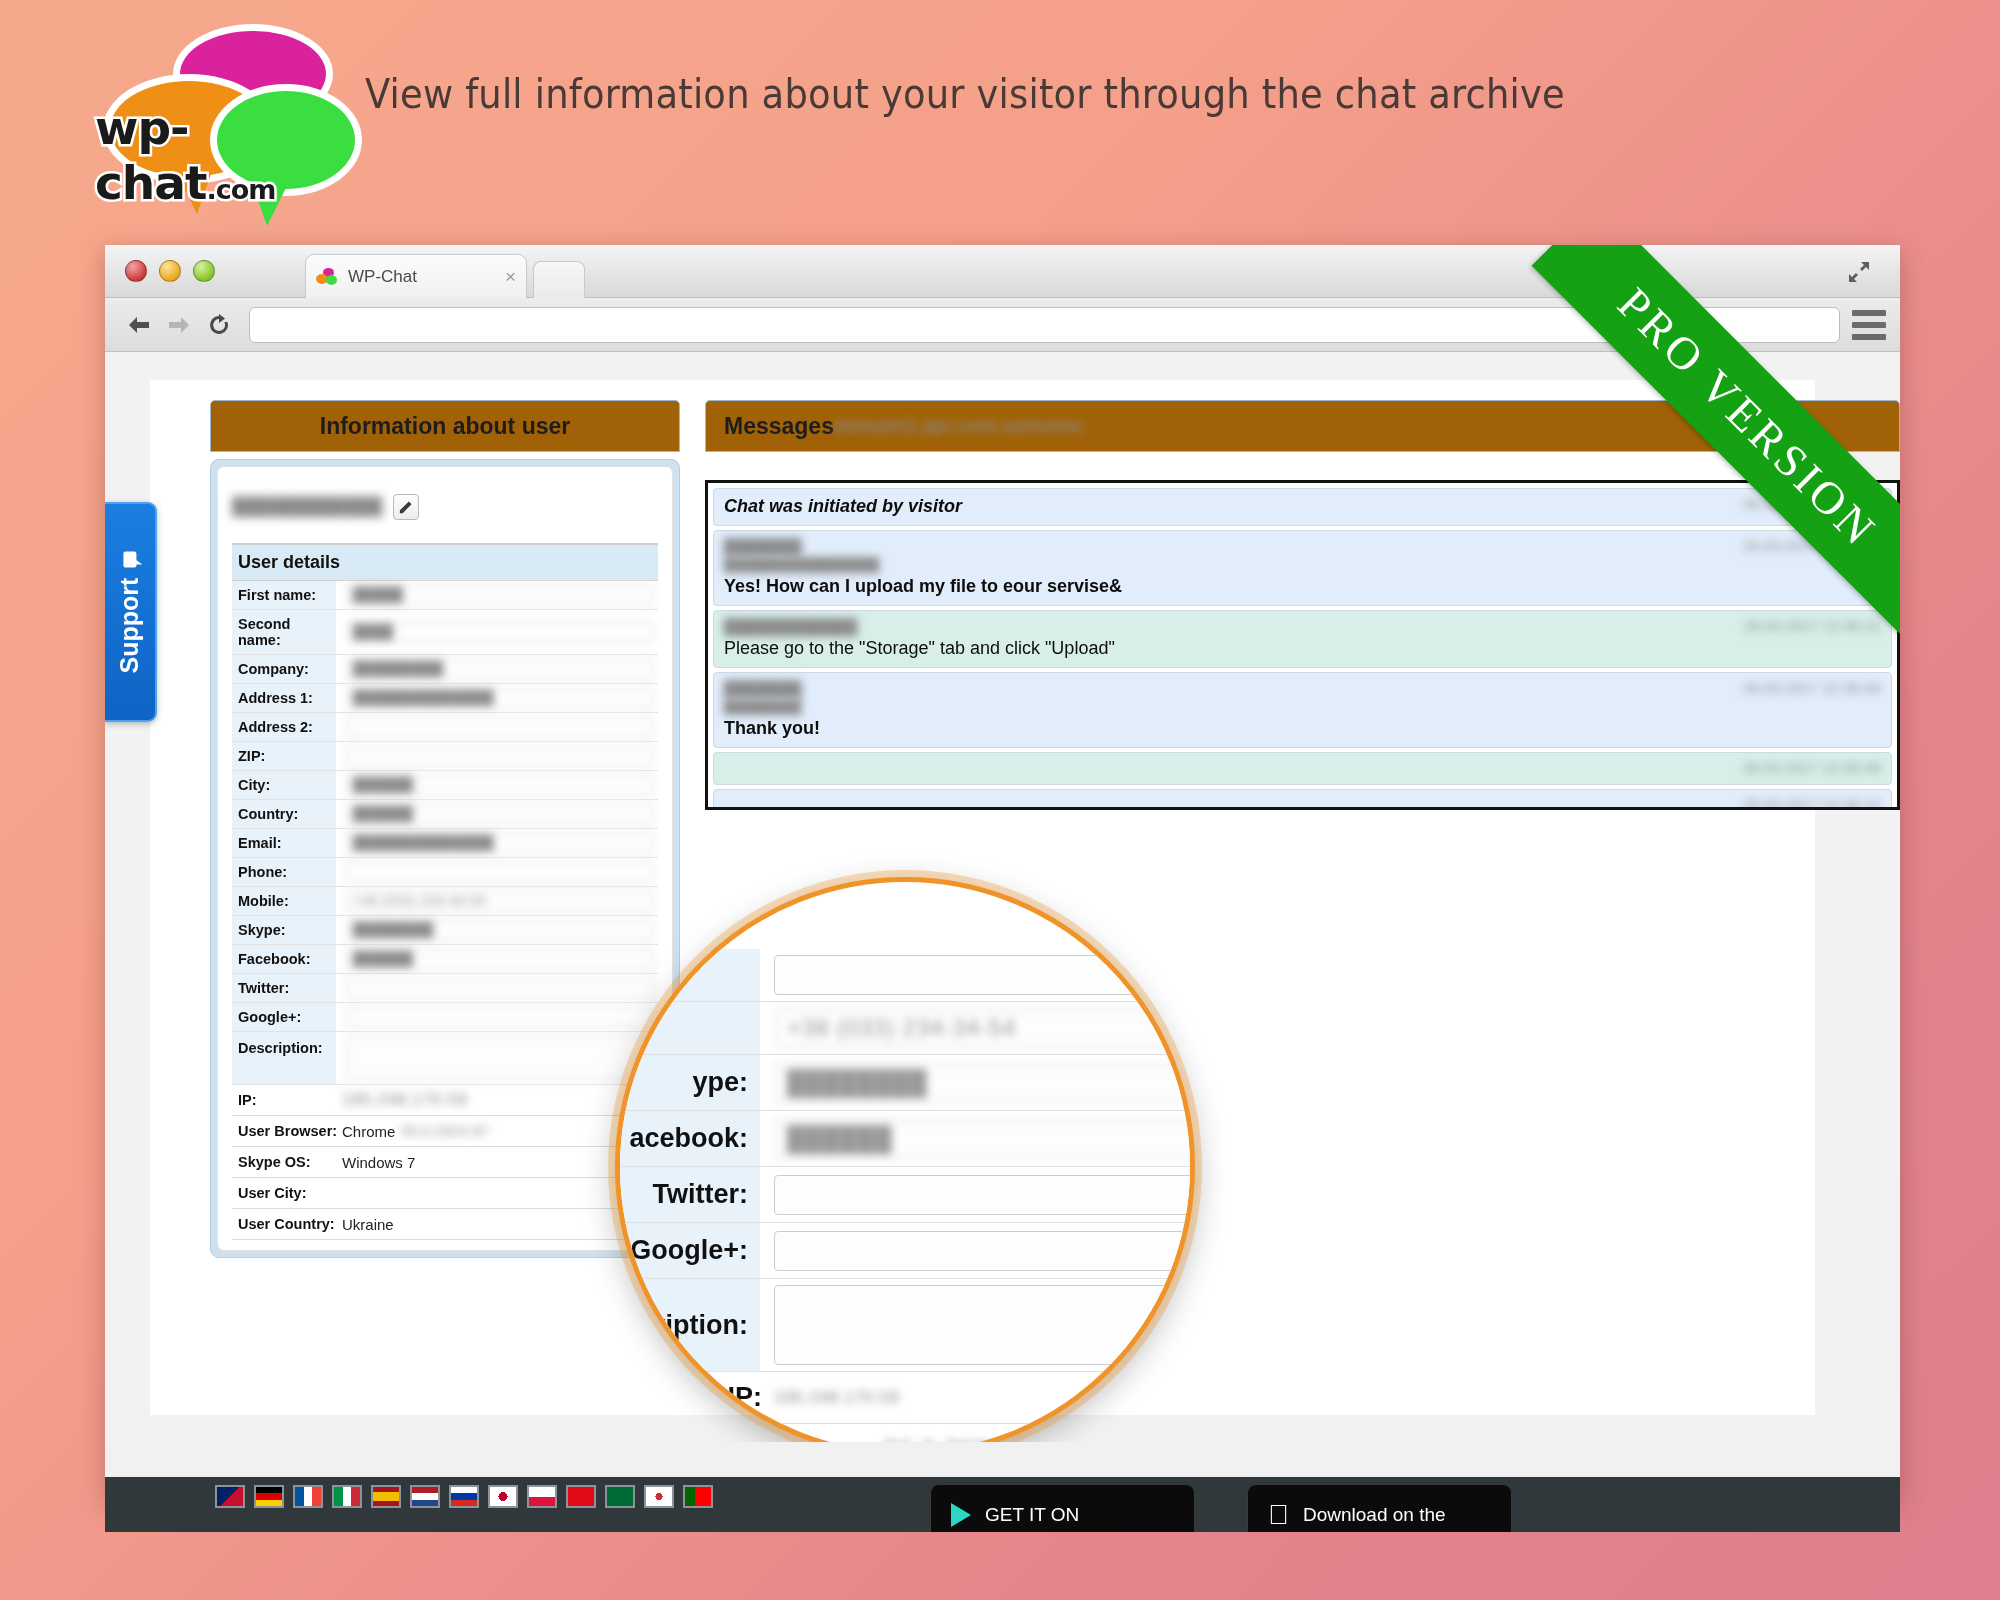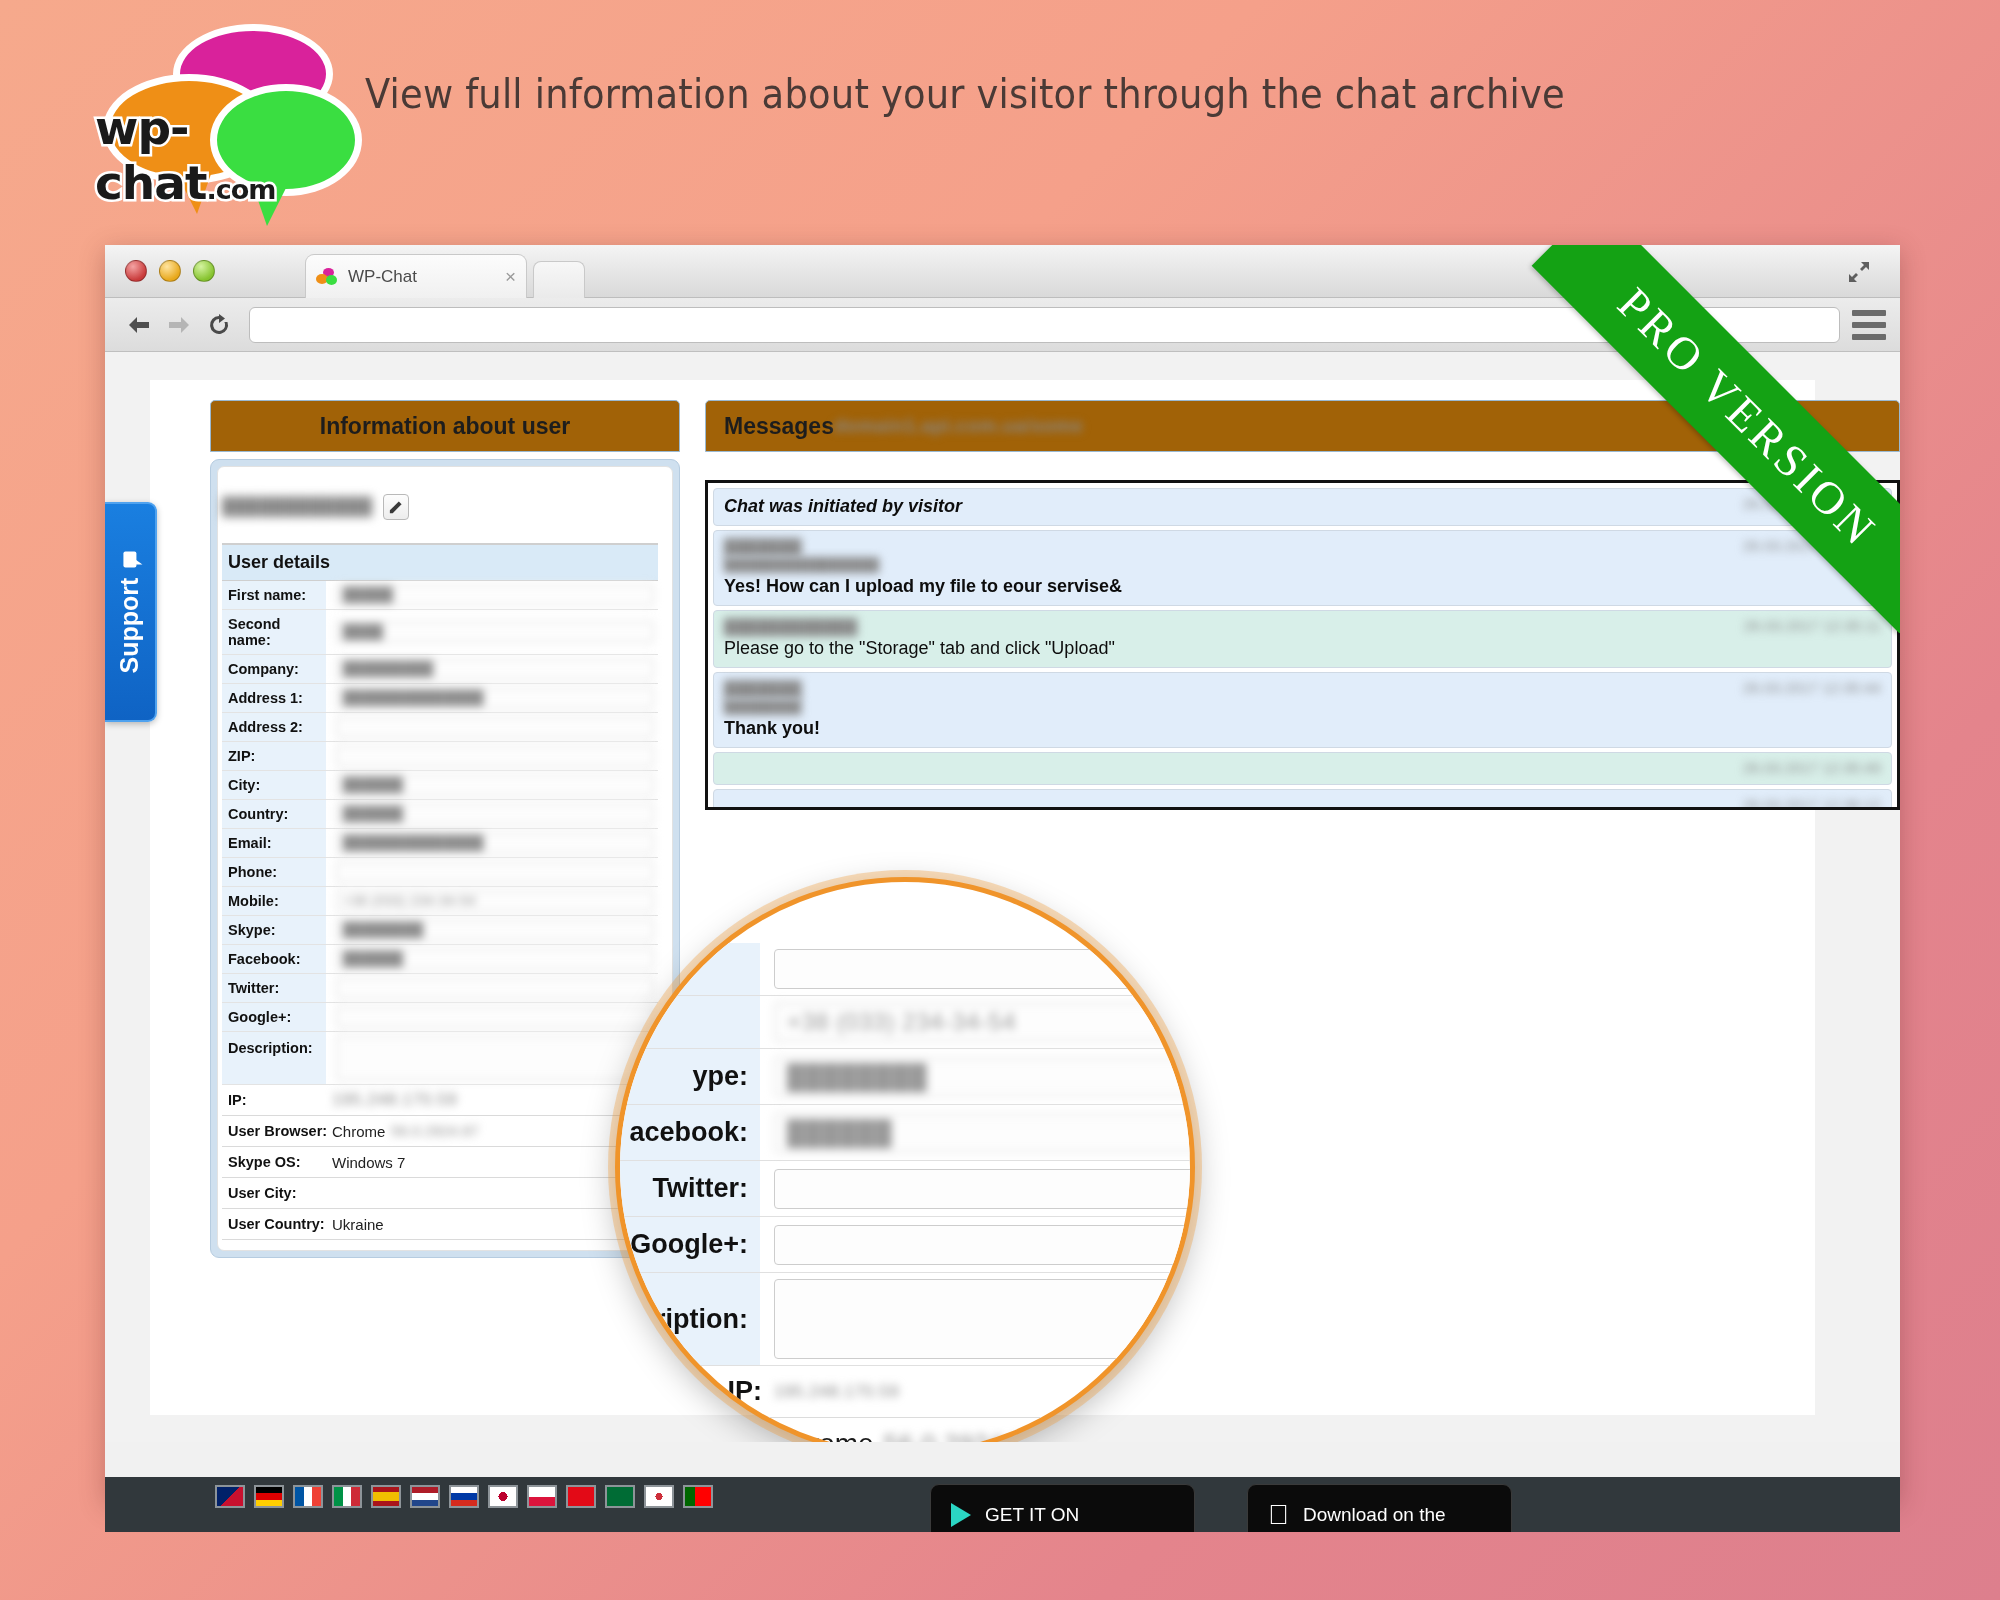--- a/index.html
+++ b/index.html
@@ -113,21 +113,21 @@
     font-weight: bold; font-size: 23px; color: #1d1d1d;
   }
 
   .left-panel { position: absolute; left: 105px; top: 48px; width: 470px; }
   .left-panel .panel-head { justify-content: center; }
   .left-card {
     margin-top: 7px;
     background: #cfe0ef; border: 1px solid #b6cce0; border-radius: 9px;
     padding: 6px;
   }
-  .left-card-inner { background: #ffffff; border: 1px solid #e2e2e2; border-radius: 7px; padding: 12px 14px 10px 4px; }
+  .left-card-inner { background: #ffffff; border: 1px solid #e2e2e2; border-radius: 7px; padding: 12px 14px 10px 14px; }
 
   .username-row { display: flex; align-items: center; gap: 10px; height: 56px; }
   .blur { filter: blur(4px); color: #888; font-size: 17px; letter-spacing: .5px; display:inline-block; }
   .blur-strong { filter: blur(5px); }
   .edit-btn {
     width: 26px; height: 26px; border: 1px solid #b9b9b9; border-radius: 4px;
     background: linear-gradient(#fdfdfd,#ededed);
     display: flex; align-items: center; justify-content: center;
   }
 
@@ -199,21 +199,21 @@
     font-family: "Liberation Serif", serif; }
 
   
   .magnifier {
     position: absolute; left: 510px; top: 525px; width: 580px; height: 580px;
     border-radius: 50%; overflow: hidden; z-index: 60;
     border: 5px solid #f0942a;
     box-shadow: 0 0 0 7px rgba(240,148,42,.32), 0 10px 34px rgba(0,0,0,.28);
     background: #ffffff;
   }
-  .mag-content { position: absolute; left: -80px; top: 14px; width: 760px; }
+  .mag-content { position: absolute; left: -80px; top: 20px; width: 760px; }
   .mrow { display: flex; align-items: stretch; border-bottom: 1px solid #e0e0e0; }
   .mrow .mlabel {
     width: 220px; flex: 0 0 220px; background: #e8f2fb;
     font-size: 27px; font-weight: bold; color: #111;
     padding: 12px 0 12px 14px; display: flex; align-items: center; justify-content: flex-end;
     padding-right: 12px;
   }
   .mrow .mval { flex: 1 1 auto; padding: 6px 10px 6px 14px; display: flex; align-items: center; }
   .minput {
     width: 100%; height: 40px; background: #fdfdfd; border: 1px solid #cdcdcd; border-radius: 4px;

